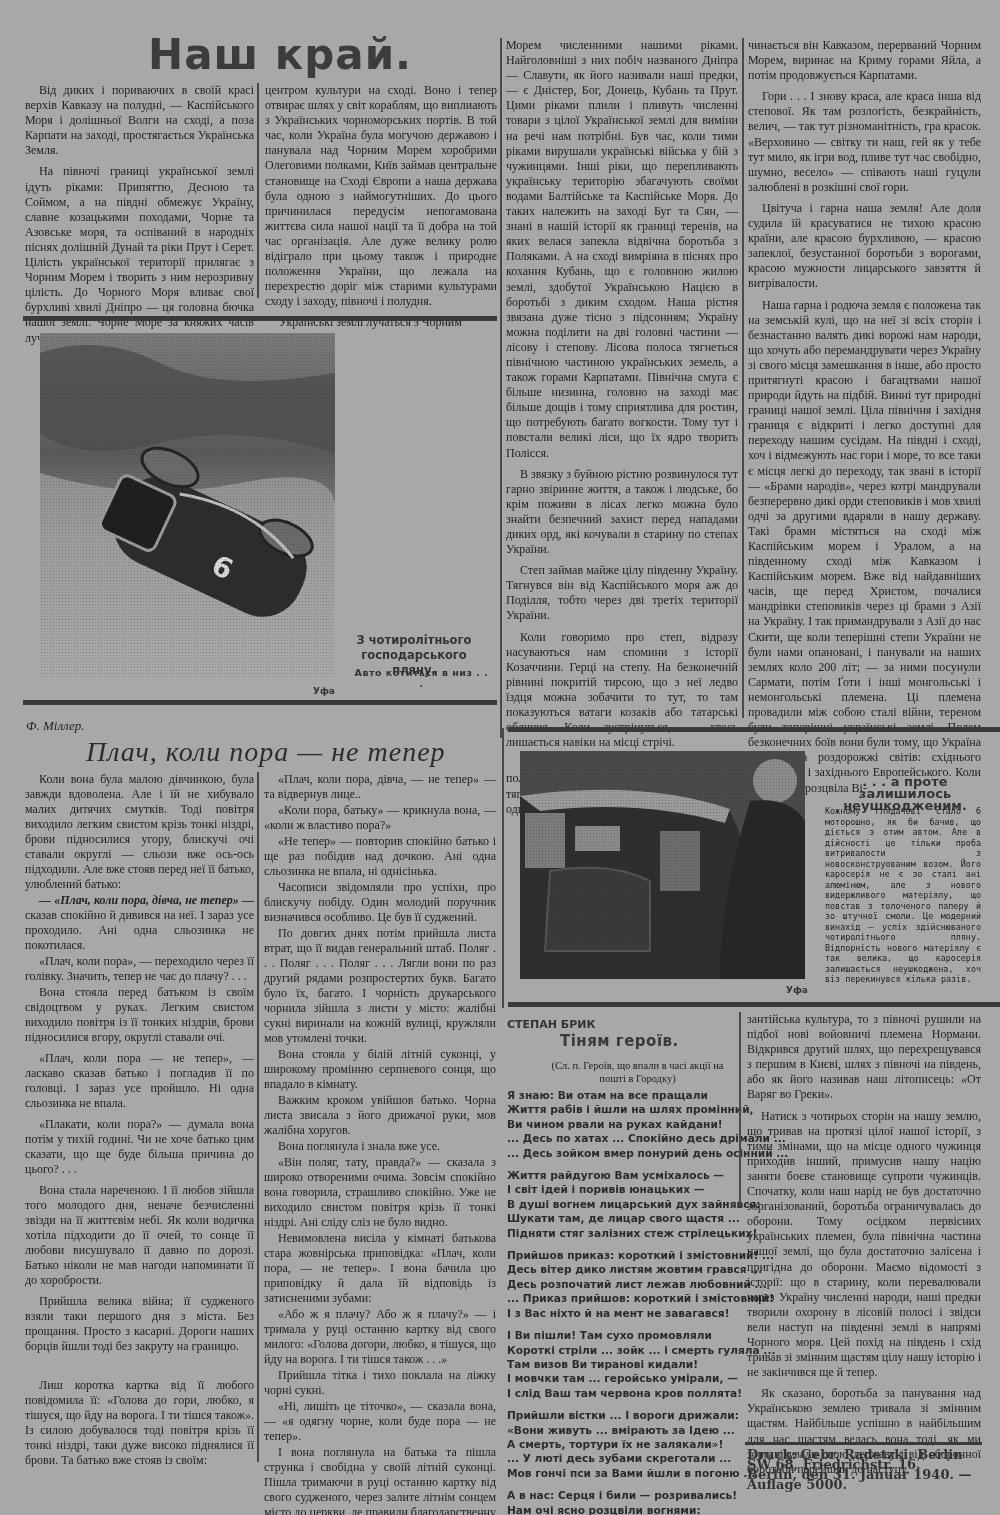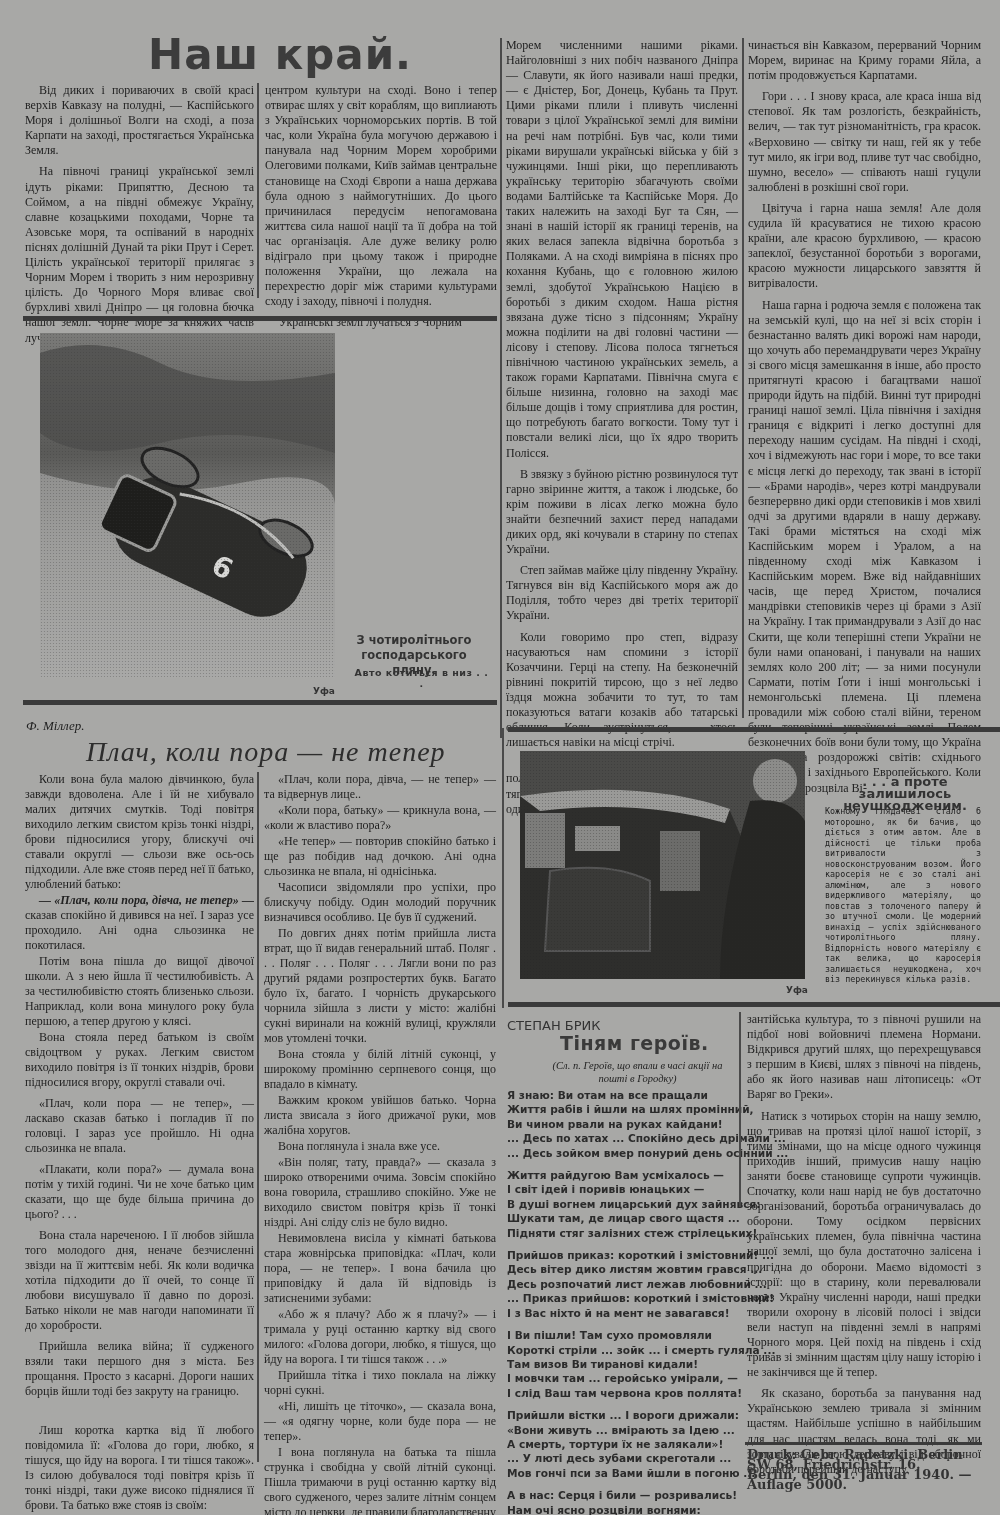--- a/index.html
+++ b/index.html
@@ -86,21 +86,21 @@
 <div class="abs credit" style="left:313px; top:686px;">Уфа</div>
 
 <div class="hrule" style="left:23px; top:700px; width:474px;"></div>
 
 <div class="abs author" style="left:26px; top:718px;">Ф. Міллер.</div>
 <div class="abs story-title" style="left:86px; top:736px;">Плач, коли пора — не тепер</div>
 
 <div class="abs col" style="left:25px; top:772px; width:229px; font-size:12px; line-height:15px;">
   <p class="tight">Коли вона була малою дівчинкою, була завжди вдоволена. Але і їй не хибувало малих дитячих смутків. Тоді повітря виходило легким свистом крізь тонкі ніздрі, брови підносилися угору, блискучі очі ставали округлі — сльози вже ось-ось підходили. Але вже стояв перед неї її батько, улюблений батько:</p>
   <p class="tight" style="font-style:normal"><span><b style="font-style: italic;">— «Плач, коли пора, дівча, не тепер» —</b> сказав спокійно й дивився на неї. І зараз усе проходило. Ані одна сльозинка не покотилася.</span></p>
-  <p class="tight">Потім вона пішла до вищої дівочої школи. А з нею йшла її честилюбивість. А за честилюбивістю стоять близенько сльози. Наприклад, коли вона минулого року була першою, а тепер другою у клясі.</p>
+  <p class="tight">«Плач, коли пора», — переходило через її голівку. Значить, тепер не час до плачу? . . .</p>
   <p class="tight" style="margin-bottom:6px">Вона стояла перед батьком із своїм свідоцтвом у руках. Легким свистом виходило повітря із її тонких ніздрів, брови підносилися вгору, округлі ставали очі.</p>
   <p class="tight" style="margin-bottom:6px">«Плач, коли пора — не тепер», — ласкаво сказав батько і погладив її по головці. І зараз усе пройшло. Ні одна сльозинка не впала.</p>
   <p class="tight" style="margin-bottom:6px">«Плакати, коли пора?» — думала вона потім у тихій годині. Чи не хоче батько цим сказати, що ще буде більша причина до цього? . . .</p>
   <p class="tight" style="margin-bottom:6px">Вона стала нареченою. І її любов зійшла того молодого дня, неначе безчисленні звізди на її життєвім небі. Як коли водичка хотіла підходити до її очей, то сонце її любови висушувало її давно по дорозі. Батько ніколи не мав нагоди напоминати її до хоробрости.</p>
   <p class="tight" style="margin-bottom:24px">Прийшла велика війна; її судженого взяли таки першого дня з міста. Без прощання. Просто з касарні. Дороги наших борців йшли тоді без закруту на границю.</p>
   <p class="tight">Лиш коротка картка від її любого повідомила її: «Голова до гори, любко, я тішуся, що йду на ворога. І ти тішся також». Із силою добувалося тоді повітря крізь її тонкі ніздрі, таки дуже високо піднялися її брови. Та батько вже стояв із своїм:</p>
 </div>
 <div class="vrule" style="left:257px; top:772px; height:690px;"></div>
 <div class="abs col" style="left:264px; top:772px; width:232px; font-size:12px; line-height:15px;">
   <p class="tight">«Плач, коли пора, дівча, — не тепер» — та відвернув лице..</p>
@@ -140,23 +140,23 @@
     <path d="M230 50 Q270 45 285 70 L285 228 L200 228 Q200 150 230 50 Z" fill="#262624"></path>
     <rect width="285" height="228" fill="url(#dots2)"></rect>
   </svg>
 </div>
 <div class="abs credit" style="left:786px; top:985px;">Уфа</div>
 <div class="abs caption-sans" style="left:835px; top:776px; width:140px; font-size:13px; line-height:12px;">. . . а проте залишилось неушкодженим.</div>
 <div class="abs smallserif" style="left:825px; top:806px; width:156px; font-family:'DejaVu Sans Mono','Liberation Mono',monospace; font-size:8.4px; line-height:10.5px;">Кожному глядачеві стало б моторошно, як би бачив, що діється з отим автом. Але в дійсності це тільки проба витривалости з новосконструованим возом. Його каросерія не є зо сталі ані алюмінюм, але з нового видержливого матеріялу, що повстав з толоченого паперу й зо штучної смоли. Це модерний винахід — успіх здійснюваного чотиролітнього пляну. Відпорність нового матеріялу є так велика, що каросерія залишається неушкоджена, хоч віз перекинувся кілька разів.</div>
 
 <div class="hrule" style="left:508px; top:1002px; width:492px;"></div>
 
-<div class="abs" style="left:507px; top:1018px; font-family:'DejaVu Sans','Liberation Sans',sans-serif; font-weight:normal; font-size:13px; color:#333;">СТЕПАН БРИК</div>
-<div class="abs" style="left:560px; top:1032px; font-family:'DejaVu Sans','Liberation Sans',sans-serif; font-weight:bold; font-size:19px; color:#3a3a3a; letter-spacing:0.5px;">Тіням героїв.</div>
-<div class="abs" style="left:540px; top:1060px; width:195px; font-size:10.5px; line-height:12.5px; text-align:center;font-style:italic;">(Сл. п. Героїв, що впали в часі акції на пошті в Городку)</div>
+<div class="abs" style="left:507px; top:1018px; font-family:'DejaVu Sans','Liberation Sans',sans-serif; font-weight:bold; font-size:11px; color:#333;">СТЕПАН БРИК</div>
+<div class="abs" style="left:560px; top:1032px; font-family:'DejaVu Sans','Liberation Sans',sans-serif; font-weight:bold; font-size:15px; color:#3a3a3a; letter-spacing:0.5px;">Тіням героїв.</div>
+<div class="abs" style="left:540px; top:1060px; width:195px; font-size:10.5px; line-height:12.5px; text-align:center;">(Сл. п. Героїв, що впали в часі акції на пошті в Городку)</div>
 
 <div class="abs poem" style="left:507px; top:1088px; width:230px;">
   <div class="stanza">
     <div>Я знаю: Ви отам на все пращали</div>
     <div>Життя рабів і йшли на шлях промінний,</div>
     <div>Ви чином рвали на руках кайдани!</div>
     <div>... Десь по хатах ... Спокійно десь дрімали ...</div>
     <div>... Десь зойком вмер понурий день осінний ...</div>
   </div>
   <div class="stanza">

